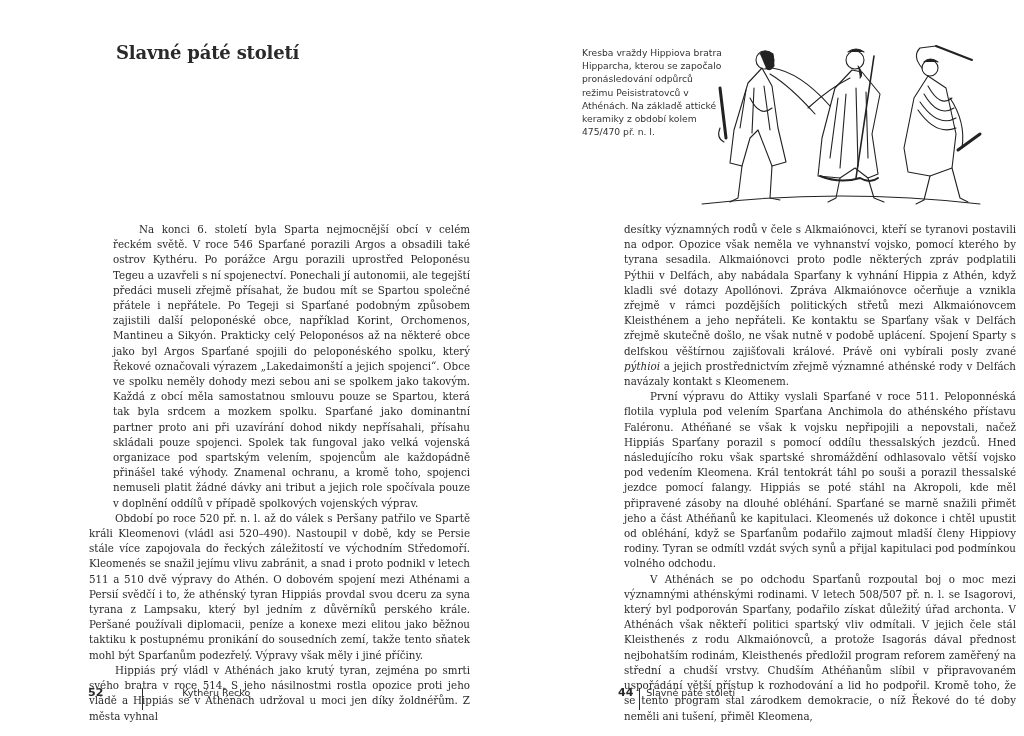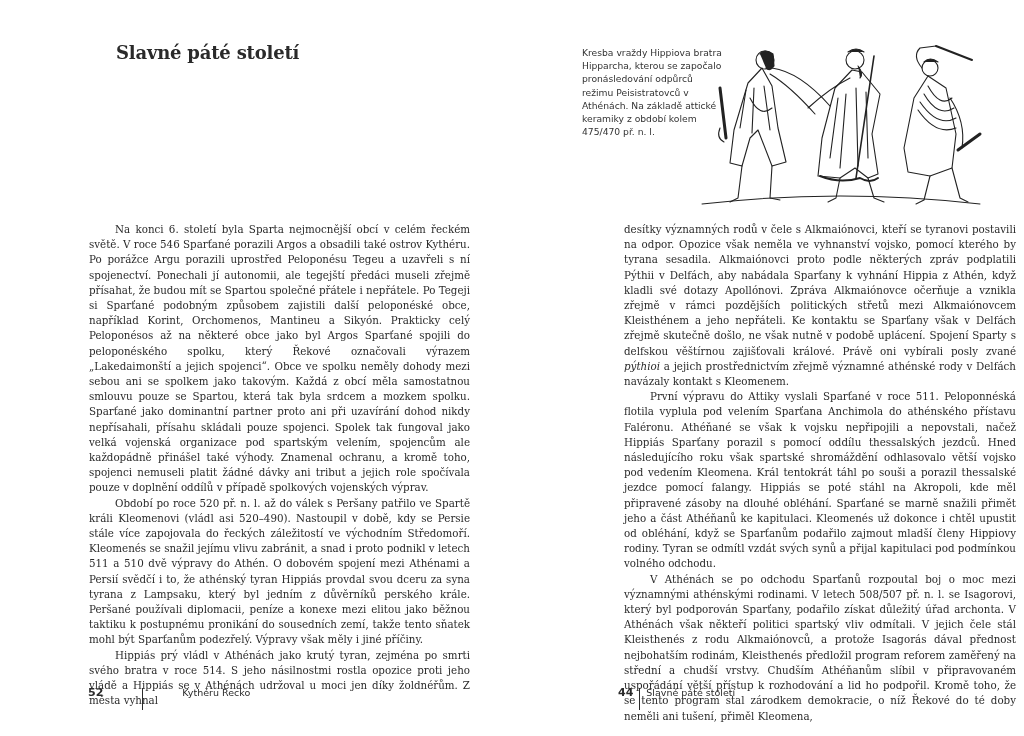--- a/index.html
+++ b/index.html
@@ -20,21 +20,21 @@
   }
   .body-text {
     position: absolute;
     font-family: "DejaVu Serif", serif; font-size: 10.3px; line-height: 15.2px;
     color: #2a2a2a; text-align: justify; margin: 0;
   }
   .body-left { left: 89px; top: 222px; width: 381px; }
   .body-right { left: 612px; top: 222px; width: 392px; margin-left: 12px; }
   .body-text p { margin: 0; text-indent: 0; }
   .body-text p.indent { text-indent: 26px; }
-  .body-text p.first { text-indent: 26px; }
+  .body-text p.first { text-indent: 26px; margin-left: 24px; }
   .body-text p.cont { text-indent: 0; }
   .body-text em { font-style: italic; }
 
   .caption {
     position: absolute; left: 582px; top: 46px; width: 140px;
     font-family: "DejaVu Sans", sans-serif; font-size: 9.2px; line-height: 13.2px;
     color: #333333; margin: 0;
   }
   .illustration {
     position: absolute; left: 690px; top: 38px; width: 300px; height: 180px;

